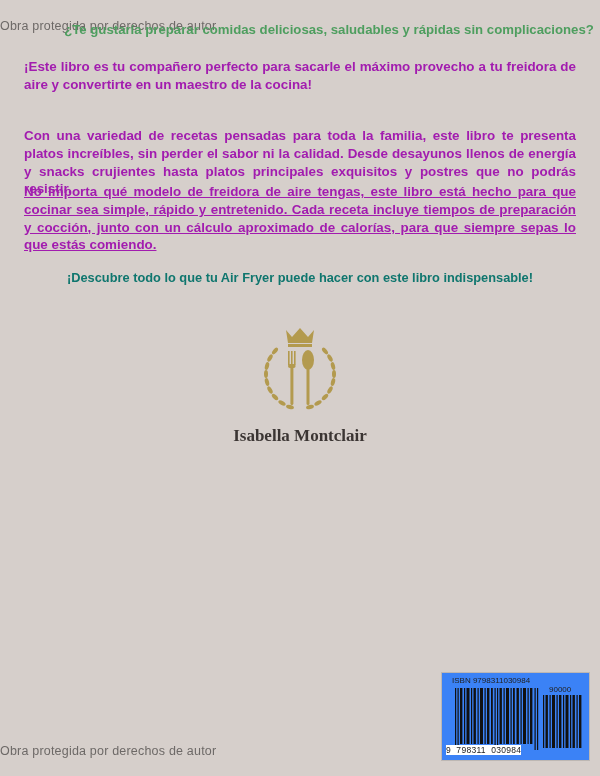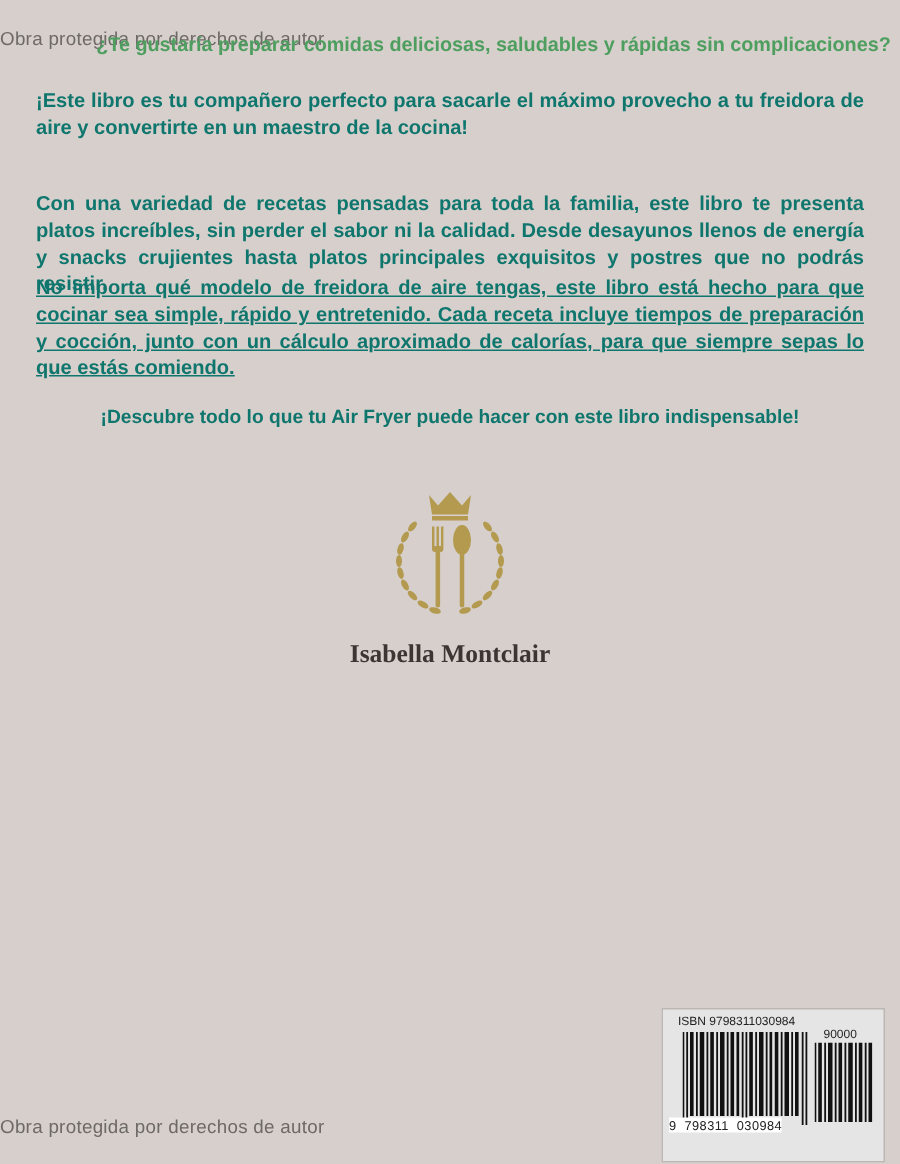--- a/index.html
+++ b/index.html
@@ -11,38 +11,38 @@
     position:absolute; left:0; width:524px; 
     font-family:Liberation Sans, sans-serif; font-size:12.5px; color:#6d6967; letter-spacing:0.2px;
   }
   .wm-top { top:19px; }
   .wm-bottom { top:744px; }
   .headline {
     position:absolute; left:0; top:22px; width:600px; text-align:center;
     color:#4e9e5f; font-weight:bold; font-size:13.2px;margin-left:29px;
   }
   .para {
-    position:absolute; left:24px; width:552px; color:#0f766e;
+    position:absolute; left:24px; width:552px; color:#a21caf;
     font-size:13.4px; line-height:17.8px; text-align:justify; font-weight:bold;
   }
   .p1 { top:58px; }
   .p2 { top:113px;margin-top:14px; }
   .p3 { top:183px;text-decoration:underline; }
   .closing {
     position:absolute; left:0; top:270px; width:600px; text-align:center;
     color:#0f766e; font-weight:bold; font-size:12.8px;
   }
   .logo { position:absolute; left:255px; top:326px; width:90px; height:100px; }
   .author {
     position:absolute; left:0; top:426px; width:600px; text-align:center;
     font-family:"Liberation Serif", serif; font-size:17px; color:#3b3533;font-weight:bold;
   }
   .barcode-box {
-    position:absolute; left:441px; top:672px; width:149px; height:103px;
-    background:#e5e5e5; border:1px solid #bdb7b3; box-sizing:border-box;
+    position:absolute; left:441px; top:672px; width:149px; height:89px;
+    background:#3b82f6; border:1px solid #bdb7b3; box-sizing:border-box;
   }
   .isbn-label { position:absolute; left:10px; top:3px; font-size:8px; color:#222; }
   .price { position:absolute; left:107px; top:12px; font-size:8px; color:#222; }
   .bars-main { position:absolute; left:13px; top:15px; }
   .bars-add { position:absolute; left:101px; top:22px; }
   .digits {
     position:absolute; left:4px; top:72px; font-size:8.5px; color:#222; letter-spacing:0.3px;
     background:#fff; white-space:pre;
   }
 </style>

